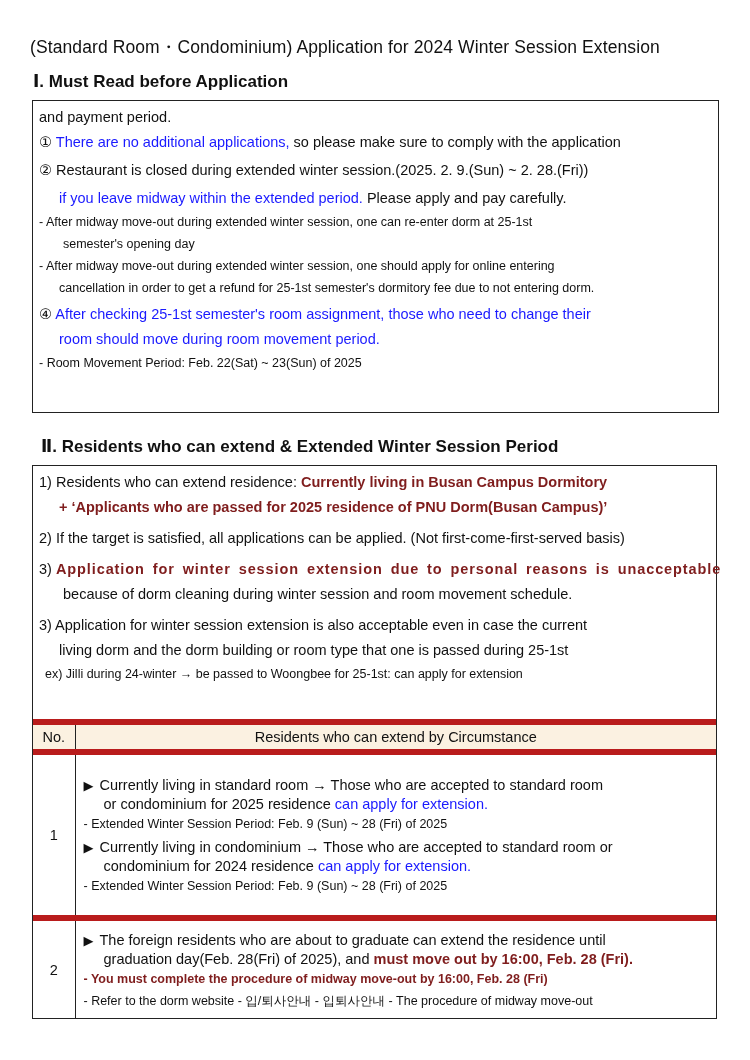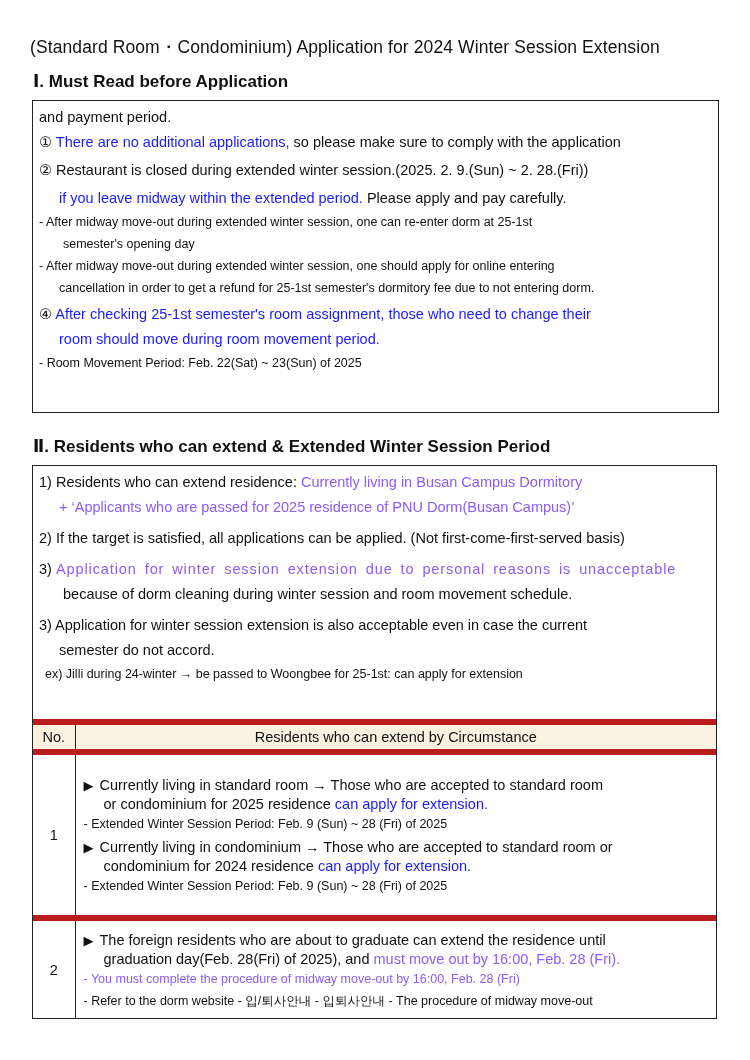--- a/index.html
+++ b/index.html
@@ -4,30 +4,30 @@
   <style>
     * { box-sizing: border-box; margin: 0; padding: 0; }
     html, body { width: 750px; height: 1060px; background: #ffffff; }
     body {
       font-family: "Liberation Sans", "DejaVu Sans", sans-serif;
       color: #111111;
       position: relative;
       overflow: hidden;
     }
     .blue { color: #1a1aff; }
-    .red { color: #8b5cf6; }
+    .red { color: #7f1d1d; font-weight: bold; }
     .title {
       position: absolute; left: 30px; top: 35px; width: 700px;
       font-size: 17.5px; letter-spacing: 0.1px; white-space: nowrap;
     }
     .section-heading {
       position: absolute; left: 33px; font-size: 17px; white-space: nowrap; font-weight: bold;
     }
     #sec1-heading { top: 71px; }
-    #sec2-heading { top: 436px; }
+    #sec2-heading { top: 436px; margin-left: 8px; }
     .box {
       position: absolute; left: 32px; border: 1px solid #222; background: #fff;
     }
     #box1 { top: 100px; width: 687px; height: 313px; padding: 4px 6px 0 6px; }
     #box2 { top: 465px; width: 685px; height: 554px; }
     .line { font-size: 14.5px; line-height: 25px; white-space: nowrap; }
     .sub { font-size: 12.5px; line-height: 22px; white-space: nowrap; }
     .indent { padding-left: 20px; }
     .sub-indent { padding-left: 24px; }
     .gap { height: 6px; }
@@ -98,21 +98,21 @@
     <div class="gap"></div>
     <div class="line">2) If the target is satisfied, all applications can be applied. (Not first-come-first-served basis)</div>
     <div class="gap"></div>
     <div class="line">
       <span>3)</span>
       <span class="red" style="letter-spacing:0.9px; word-spacing:3px;">Application for winter session extension due to personal reasons is unacceptable</span>
     </div>
     <div class="line" style="padding-left:24px;">because of dorm cleaning during winter session and room movement schedule.</div>
     <div class="gap"></div>
     <div class="line">3) Application for winter session extension is also acceptable even in case the current</div>
-    <div class="line indent">semester do not accord.</div>
+    <div class="line indent">living dorm and the dorm building or room type that one is passed during 25-1st</div>
     <div class="sub" style="padding-left:6px;">ex) Jilli during 24-winter → be passed to Woongbee for 25-1st: can apply for extension</div>
   </div>
 
   <table class="circ">
     <thead>
       <tr>
         <th class="no-col">No.</th>
         <th>Residents who can extend by Circumstance</th>
       </tr>
     </thead>

